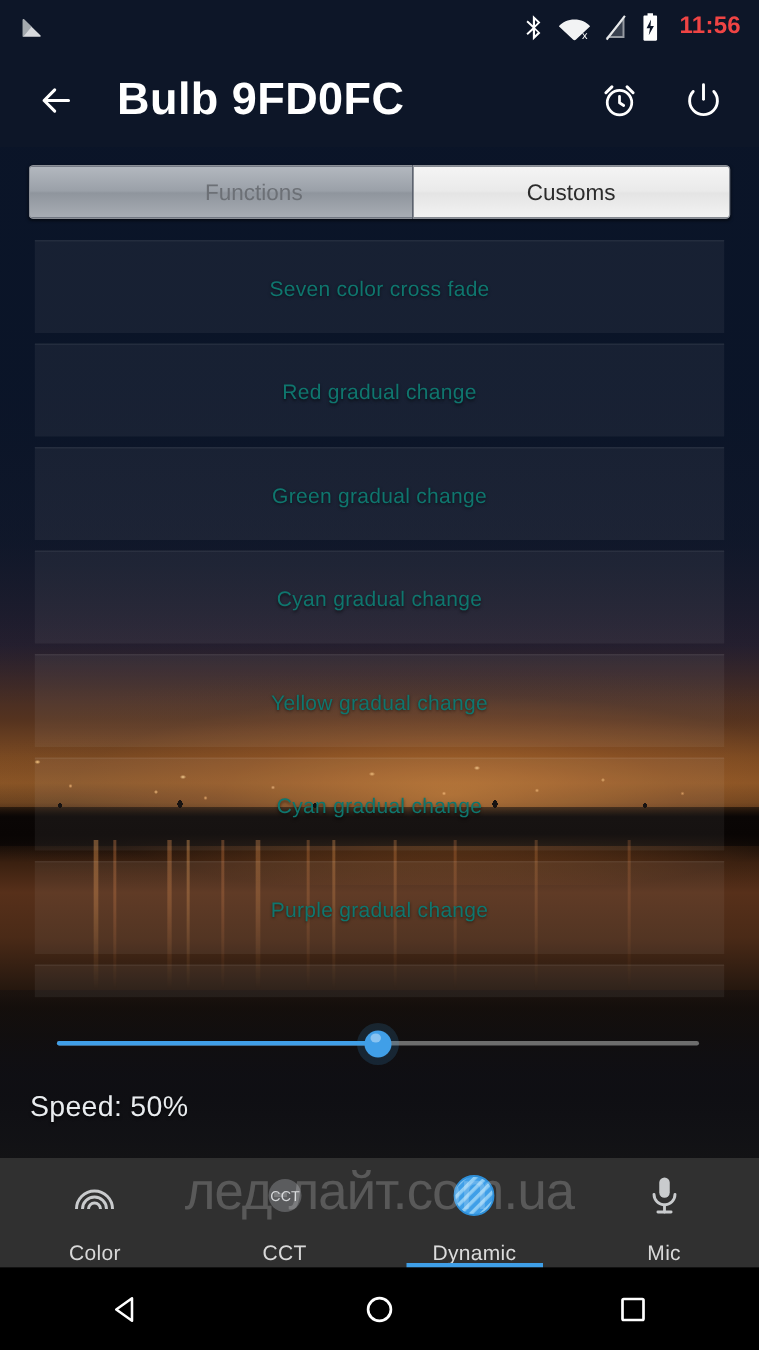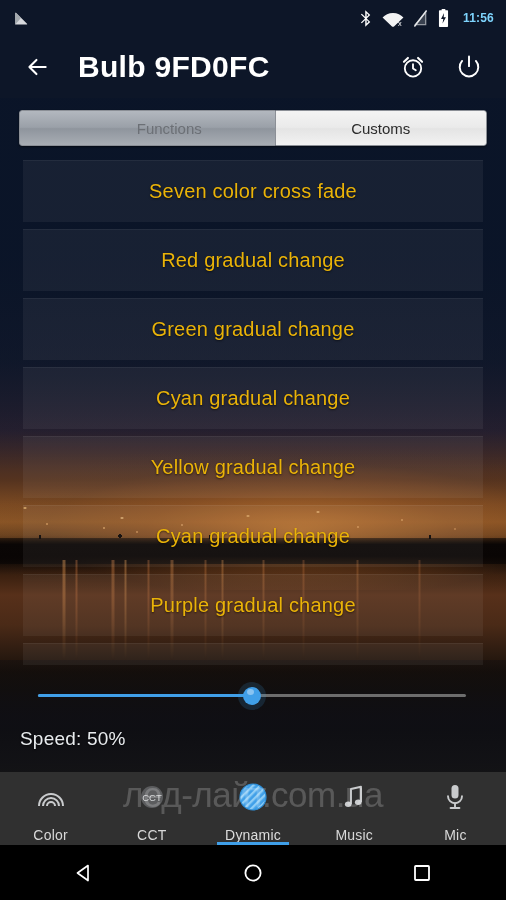--- a/index.html
+++ b/index.html
@@ -124,21 +124,21 @@
   .statusbar {
     position: absolute; left:0; top:0; width:506px; height:36px;
     background: #0d1628;
     display: flex; align-items: center;
     padding: 0 12px;
   }
   .sb-left { display:flex; align-items:center; }
   .sb-right { margin-left:auto; display:flex; align-items:center; gap:9px; }
   .sb-icon { display:flex; align-items:center; justify-content:center; }
   .sb-clock {
-    color:#7dd3fc; font-size:12px; font-weight:600; letter-spacing:0.2px;
+    color:#ef4444; font-size:16px; font-weight:600; letter-spacing:0.2px;
     margin-left:4px; line-height:1;
   }
 
   
   .appbar {
     position:absolute; left:0; top:36px; width:506px; height:62px;
     background:#0d1628;
     display:flex; align-items:center; padding:0 16px;
   }
   .appbar-back { width:42px; height:42px; display:flex; align-items:center; justify-content:center; }
@@ -175,21 +175,21 @@
     position:absolute; left:23px; top:160px; width:460px; height:505px;
     overflow:hidden;
   }
   .list-item {
     height:62px; margin-bottom:7px;
     display:flex; align-items:center; justify-content:center;
     background: rgba(255,255,255,0.055);
     border-top: 1px solid rgba(255,255,255,0.055);
   }
   .list-item-label {
-    color:#eab308; font-size:20px; letter-spacing:0.2px;
+    color:#0f766e; font-size:14px; letter-spacing:0.2px;
     text-shadow: 0 1px 2px rgba(0,0,0,0.55);
   }
   .list-item.partial { height:22px; margin-bottom:0; }
 
   
   .slider-wrap {
     position:absolute; left:0; top:676px; width:506px; height:40px;
   }
   .slider-track {
     position:absolute; left:38px; top:18px; width:428px; height:3px;
@@ -406,30 +406,20 @@
               </pattern>
             </defs>
             <circle cx="17" cy="17" r="13" fill="url(#stripes)"></circle>
             <circle cx="17" cy="17" r="13" fill="none" stroke="#2e8fd8" stroke-width="1.2"></circle>
           </svg>
         </div>
         <div class="tab-label" style="color: rgb(220, 220, 220);">Dynamic</div>
         <div class="tab-underline" style="background: rgb(63, 159, 232);"></div>
       </div>
 
-      <div class="tab">
-        <div class="tab-icon">
-          <svg width="26" height="28" viewBox="0 0 26 28">
-            <path d="M10 21V6l10-2.2V19" fill="none" stroke="#c9cbcd" stroke-width="1.9" stroke-linejoin="round"></path>
-            <ellipse cx="7.2" cy="21.3" rx="3.3" ry="2.7" fill="#c9cbcd"></ellipse>
-            <ellipse cx="17.2" cy="19.3" rx="3.3" ry="2.7" fill="#c9cbcd"></ellipse>
-          </svg>
-        </div>
-        <div class="tab-label">Music</div>
-      </div>
 
       <div class="tab">
         <div class="tab-icon">
           <svg width="24" height="30" viewBox="0 0 24 30">
             <rect x="8.5" y="3" width="7" height="13.5" rx="3.5" fill="#c9cbcd"></rect>
             <path d="M5 14.2a7 7 0 0 0 14 0" fill="none" stroke="#c9cbcd" stroke-width="1.9" stroke-linecap="round"></path>
             <line x1="12" y1="21.2" x2="12" y2="26" stroke="#c9cbcd" stroke-width="1.9" stroke-linecap="round"></line>
             <line x1="7.6" y1="26" x2="16.4" y2="26" stroke="#c9cbcd" stroke-width="1.9" stroke-linecap="round"></line>
           </svg>
         </div>

